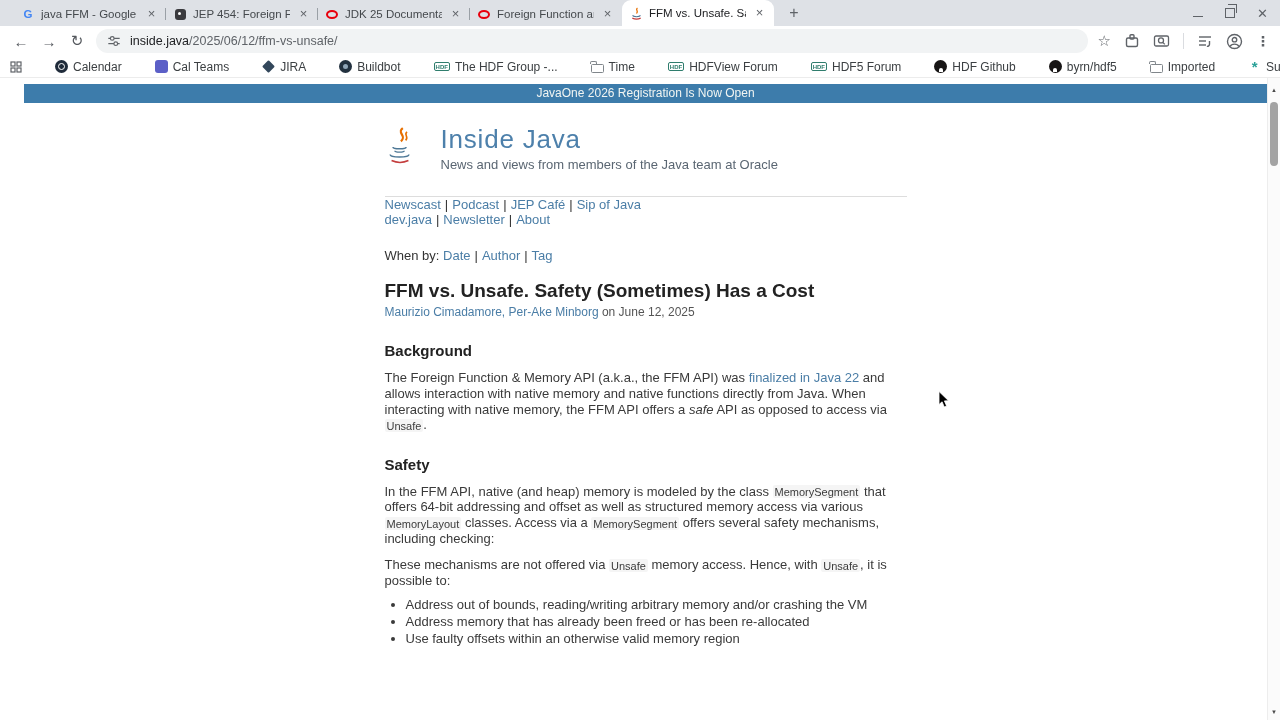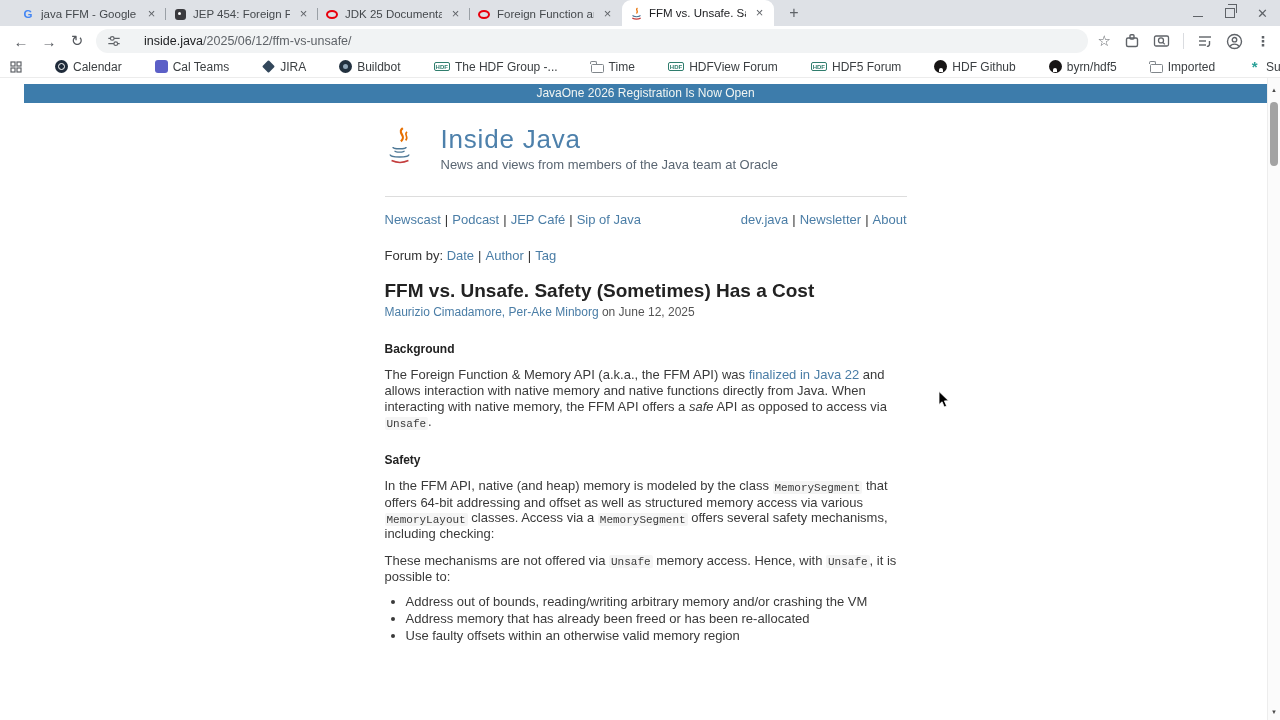--- a/index.html
+++ b/index.html
@@ -20,21 +20,21 @@
   .fav-openjdk span::after{content:"";position:absolute;left:3px;top:3px;width:3px;height:3px;background:#fff;border-radius:50%;}
   .newtab{width:24px;height:24px;margin:0 0 1px 8px;display:flex;align-items:center;justify-content:center;font-size:16px;color:#5f6368;align-self:center;}
   .win-controls{position:absolute;right:12px;top:0;height:26px;display:flex;gap:22px;align-items:center;}
   .wc-min{width:10px;height:0;border-bottom:1.6px solid #5f6368;margin-top:6px;}
   .wc-restore{width:8px;height:8px;border:1.4px solid #5f6368;position:relative;}
   .wc-restore::before{content:"";position:absolute;left:2.4px;top:-4.6px;width:8px;height:8px;border:1.4px solid #5f6368;border-bottom:none;border-left:none;}
   .wc-close{font-size:13px;color:#5f6368;line-height:13px;}
 
   .toolbar{height:30px;background:#fff;display:flex;align-items:center;padding:0 8px;gap:2px;}
   .nav-icon{width:26px;height:26px;display:flex;align-items:center;justify-content:center;font-size:15px;color:#55595e;border-radius:50%;flex:none;}
-  .omnibox{flex:1;height:24px;background:#f1f3f4;border-radius:12px;display:flex;align-items:center;padding:0 11px;gap:23px;margin:0 8px 0 4px;min-width:0;}
+  .omnibox{flex:1;height:24px;background:#f1f3f4;border-radius:12px;display:flex;align-items:center;padding:0 11px;gap:9px;margin:0 8px 0 4px;min-width:0;}
   .url{font-size:12.5px;color:#202124;white-space:nowrap;overflow:hidden;}
   .url .path{color:#5f6368;}
   .toolbar-right{display:flex;align-items:center;gap:13px;flex:none;padding-right:2px;}
   .tb-divider{width:1px;height:16px;background:#dadce0;}
   .svgicon{display:flex;align-items:center;justify-content:center;}
   .menu-dots{font-size:14px;color:#5f6368;font-weight:bold;}
 
   .bookmarks{height:22px;background:#fff;display:flex;align-items:center;padding:0 10px;gap:17px;font-size:12px;color:#3c4043;border-bottom:1px solid #ececec;box-sizing:border-box;}
   .bm{display:flex;align-items:center;gap:5px;white-space:nowrap;cursor:default;margin-left:16px;}
   .bm-ic{width:13px;height:13px;flex:none;display:flex;align-items:center;justify-content:center;box-sizing:border-box;}
@@ -52,31 +52,31 @@
   .bm-spark{color:#2aa198;font-size:15px;font-weight:bold;line-height:10px;}
 
   
   .content-area{position:absolute;top:78px;left:0;right:13px;bottom:0;background:#fff;overflow:hidden;padding-left:24px;}
   .banner{margin-top:6px;background:#3d7cab;color:#f2f5f2;text-align:center;font-size:12px;height:19px;line-height:19px;}
   .container{width:522px;margin:0 auto;}
   .site-header{display:flex;gap:26px;margin-top:22px;align-items:flex-start;}
   .site-title{font-size:26px;color:#4d80ab;font-weight:400;letter-spacing:0.8px;margin:0;line-height:1.1;}
   .tagline{font-size:13px;color:#5a6672;margin-top:3px;}
   .head-rule{border:none;border-top:1px solid #ddd;margin:24px 0 0;}
-  .site-nav{display:flex;justify-content:space-between;margin-top:15px;font-size:13px;}
+  .site-nav{display:flex;justify-content:space-between;font-size:13px;flex-direction:column;}
   a.plink{color:#4a7da6;text-decoration:none;cursor:pointer;}
   .sep{color:#333;margin:0 4px;}
   .sort-row{margin-top:21px;font-size:13px;color:#333;}
   h1.article-title{font-size:19px;font-weight:bold;color:#222;margin:17px 0 4px;line-height:1.15;}
   .byline{font-size:12px;color:#555;}
-  .article h2{font-size:12px;font-weight:bold;color:#222;margin:23px 0 0;}
+  .article h2{font-size:15px;font-weight:bold;color:#222;margin:23px 0 0;}
   .article p{font-size:13px;line-height:1.2;color:#3a3a3a;margin:11px 0 0;}
   .article ul{margin:10px 0 0;padding-left:21px;font-size:13px;line-height:1.13;color:#3a3a3a;}
   .article li{margin:2.2px 0;}
-  code.inline{font-family:Liberation Mono, monospace;font-size:11px;background:#f5f5f5;padding:0.5px 2px;border-radius:2px;color:#3b3b3b;}
+  code.inline{font-family:Liberation Sans, sans-serif;font-size:11px;background:#f5f5f5;padding:0.5px 2px;border-radius:2px;color:#3b3b3b;}
   em{font-style:italic;}
 
   
   .scrollbar{position:absolute;top:78px;right:0;width:13px;bottom:0;background:#fbfbfb;border-left:1px solid #ededed;box-sizing:border-box;}
   .sb-btn{height:12px;display:flex;align-items:center;justify-content:center;font-size:6px;color:#4a4a4a;}
   .sb-up{margin-top:6px;}
   .sb-down{position:absolute;bottom:2px;left:0;right:0;}
   .sb-thumb{position:absolute;left:2px;right:2px;top:24px;height:64px;background:#a3a3a3;border-radius:5px;}
 
   .cursor{position:absolute;left:938px;top:391px;z-index:50;pointer-events:none;}
@@ -266,21 +266,21 @@
       </div>
     </div>
 
     <hr class="head-rule">
 
     <div class="site-nav">
       <span><a class="plink">Newscast</a><span class="sep">|</span><a class="plink">Podcast</a><span class="sep">|</span><a class="plink">JEP Café</a><span class="sep">|</span><a class="plink">Sip of Java</a></span>
       <span><a class="plink">dev.java</a><span class="sep">|</span><a class="plink">Newsletter</a><span class="sep">|</span><a class="plink">About</a></span>
     </div>
 
-    <div class="sort-row"><span>Forum by:</span> <a class="plink">Date</a><span class="sep">|</span><a class="plink">Author</a><span class="sep">|</span><a class="plink">Tag</a></div>
+    <div class="sort-row"><span>When by:</span> <a class="plink">Date</a><span class="sep">|</span><a class="plink">Author</a><span class="sep">|</span><a class="plink">Tag</a></div>
 
     <div class="article">
       <h1 class="article-title">FFM vs. Unsafe. Safety (Sometimes) Has a Cost</h1>
       <div class="byline">
         <a class="plink">Maurizio Cimadamore,</a>
         <a class="plink">Per-Ake Minborg</a>
         <span>on June 12, 2025</span>
       </div>
 
       <h2>Background</h2>

